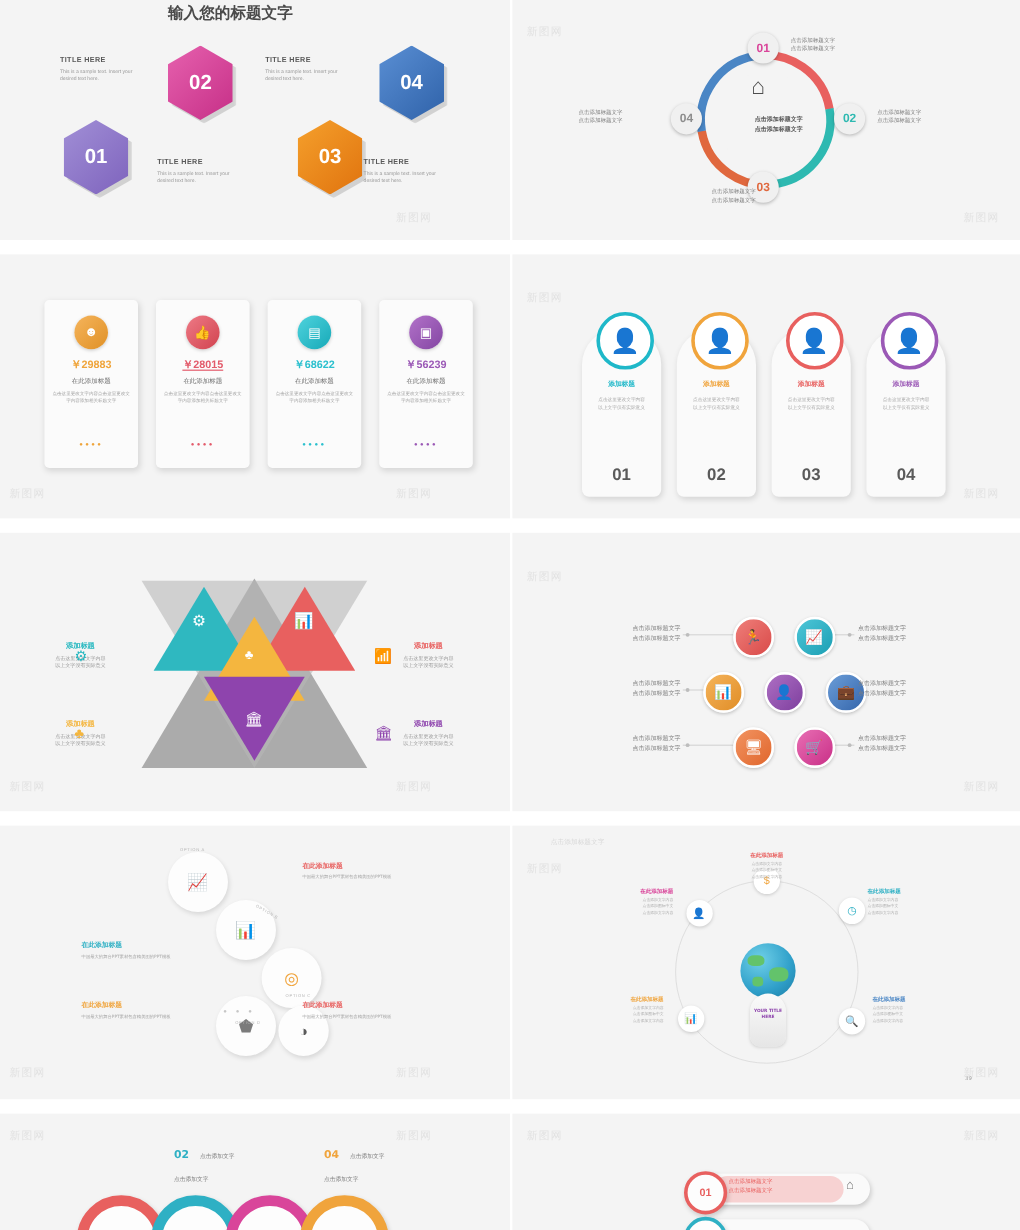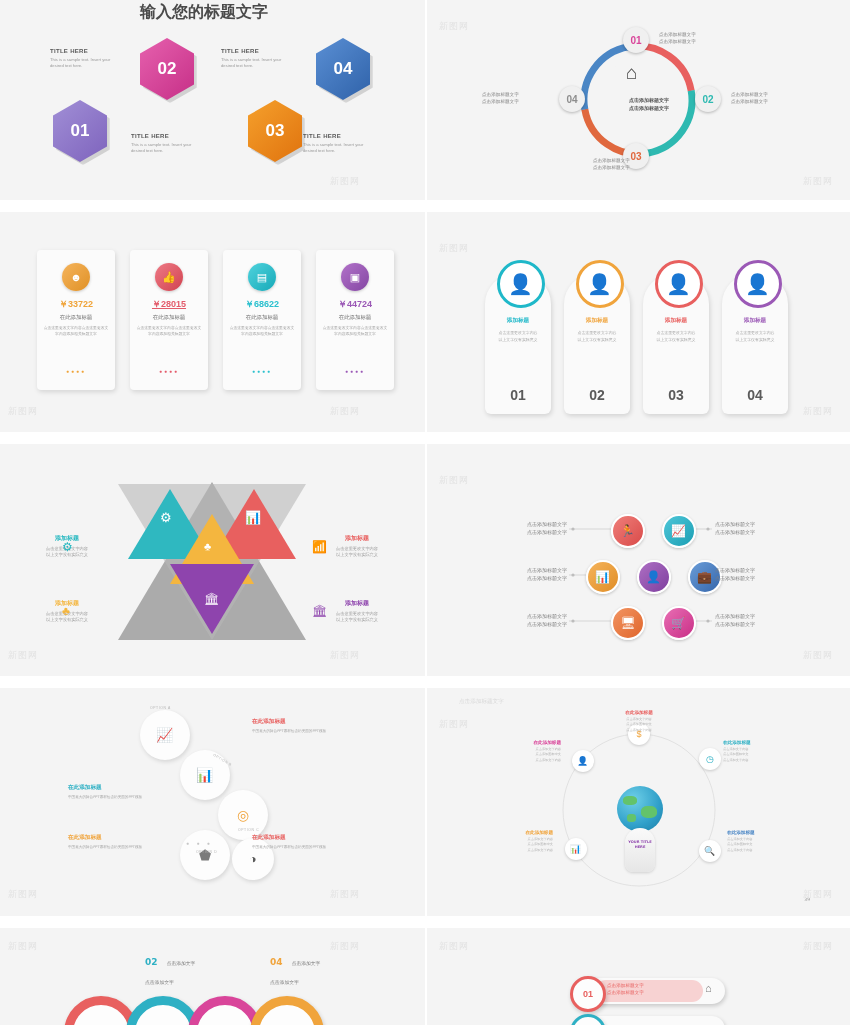--- a/index.html
+++ b/index.html
@@ -4,21 +4,21 @@
 <style>
   html,body{margin:0;padding:0;background:#ffffff;}
   body{width:850px;height:1025px;font-family:"Liberation Sans",sans-serif;overflow:hidden;}
   .grid{position:relative;width:850px;height:1025px;background:#ffffff;}
   .slide{position:absolute;background:#f4f4f4;overflow:hidden;}
   .wm{position:absolute;font-size:9px;color:#e2e2e2;letter-spacing:1px;user-select:none;white-space:nowrap;}
   .tiny{font-size:4.2px;color:#9a9a9a;line-height:1.45;}
   .cn{font-family:"DejaVu Sans","Liberation Sans",sans-serif;}
 
   
-  .s1-title{position:absolute;left:140px;top:2px;font-size:16px;color:#4a4a4a;font-weight:bold;}
+  .s1-title{position:absolute;left:140px;top:2px;font-size:13px;color:#4a4a4a;font-weight:bold;}
   .hex{position:absolute;width:54px;height:62px;display:flex;align-items:center;justify-content:center;
        clip-path:polygon(50% 0%,100% 25%,100% 75%,50% 100%,0% 75%,0% 25%);
        color:#fff;font-size:17px;font-weight:bold;font-family:"Liberation Sans",sans-serif;}
   .hexsh{position:absolute;width:54px;height:62px;background:rgba(120,120,120,.28);
        clip-path:polygon(50% 0%,100% 25%,100% 75%,50% 100%,0% 75%,0% 25%);filter:blur(1.5px);}
   .s1lab{position:absolute;}
   .s1lab .h{font-size:6px;font-weight:bold;color:#585858;letter-spacing:.3px;}
   .s2num{position:absolute;width:26px;height:26px;border-radius:50%;background:#f0f0f0;
          display:flex;align-items:center;justify-content:center;font-size:10px;font-weight:bold;
          box-shadow:0 1px 3px rgba(0,0,0,.25);}
@@ -143,42 +143,42 @@
 点击添加标题文字</div>
     <div class="s2txt cn" style="left:55px;top:91px;white-space:pre-line;">点击添加标题文字
 点击添加标题文字</div>
     <div class="wm" style="left:376px;top:175px;">新图网</div>
     <div class="wm" style="left:12px;top:20px;">新图网</div>
   </div>
 
   <div class="slide" style="left:0;top:212px;width:425px;height:220px;">
     <div class="card" style="left:37px;top:38px;">
       <div class="cardicon" style="background:linear-gradient(135deg,#f5b45c,#e09126);">☻</div>
-      <div class="cardamt" style="color:#efa43a;">￥33722</div>
+      <div class="cardamt" style="color:#efa43a;">￥29883</div>
       <div class="cardsub cn">在此添加标题</div>
       <div class="cardbody cn">点击这里更改文字内容点击这里更改文字内容添加相关标题文字</div>
       <div class="dots" style="color:#efa43a;">●●●●</div>
     </div>
     <div class="card" style="left:130px;top:38px;">
       <div class="cardicon" style="background:linear-gradient(135deg,#ee7a86,#d1434f);">👍</div>
       <div class="cardamt" style="color:#e35b6b;text-decoration:underline;">￥28015</div>
       <div class="cardsub cn">在此添加标题</div>
       <div class="cardbody cn">点击这里更改文字内容点击这里更改文字内容添加相关标题文字</div>
       <div class="dots" style="color:#e35b6b;">●●●●</div>
     </div>
     <div class="card" style="left:223px;top:38px;">
       <div class="cardicon" style="background:linear-gradient(135deg,#4fd3dd,#17a9b8);">▤</div>
       <div class="cardamt" style="color:#2bc0ce;">￥68622</div>
       <div class="cardsub cn">在此添加标题</div>
       <div class="cardbody cn">点击这里更改文字内容点击这里更改文字内容添加相关标题文字</div>
       <div class="dots" style="color:#2bc0ce;">●●●●</div>
     </div>
     <div class="card" style="left:316px;top:38px;">
       <div class="cardicon" style="background:linear-gradient(135deg,#b272c9,#8446a3);">▣</div>
-      <div class="cardamt" style="color:#9b59b6;">￥44724</div>
+      <div class="cardamt" style="color:#9b59b6;">￥56239</div>
       <div class="cardsub cn">在此添加标题</div>
       <div class="cardbody cn">点击这里更改文字内容点击这里更改文字内容添加相关标题文字</div>
       <div class="dots" style="color:#9b59b6;">●●●●</div>
     </div>
     <div class="wm" style="left:8px;top:193px;">新图网</div>
     <div class="wm" style="left:330px;top:193px;">新图网</div>
   </div>
 
   <div class="slide" style="left:427px;top:212px;width:423px;height:220px;">
     <div class="pcard" style="left:58px;top:62px;"></div>

